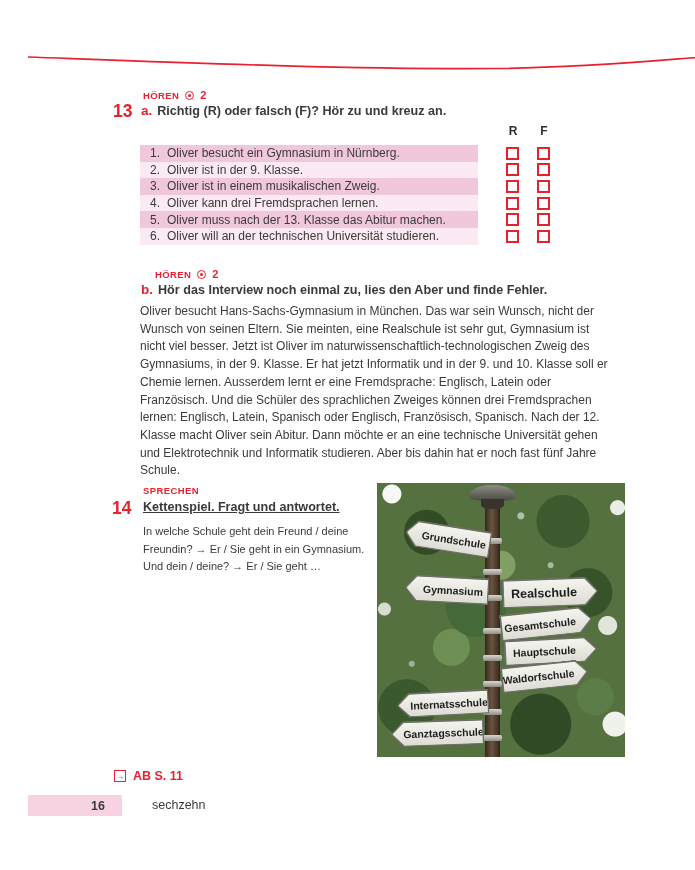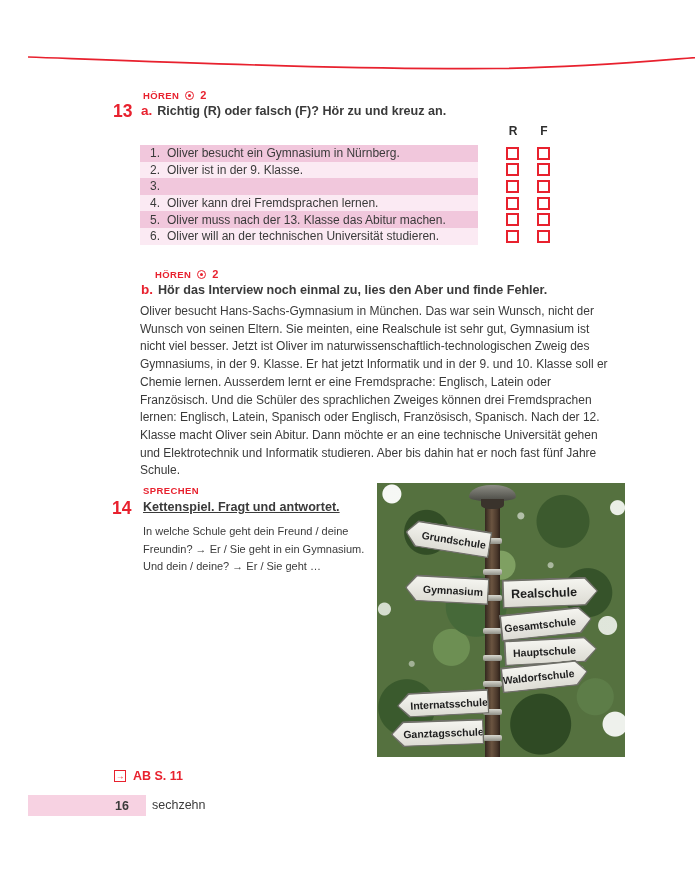--- a/index.html
+++ b/index.html
@@ -99,21 +99,21 @@
   .sign-haupt  { left:127px; top:155px; width:93px; height:26px; transform:rotate(-3deg); }
   .sign-waldorf{ left:124px; top:180px; width:87px; height:26px; transform:rotate(-6deg); }
   .sign-intern { left:20px;  top:208px; width:92px; height:25px; transform:rotate(-3deg); }
   .sign-ganz   { left:14px;  top:237px; width:93px; height:26px; transform:rotate(-2deg); }
 
   
   .ab-ref { position:absolute; left:86px; top:769px; display:flex; align-items:center; gap:7px;
     color:#e8212e; font-weight:bold; font-size:12.5px; }
   .ab-icon { width:12px; height:12px; border:1.4px solid #e8212e; display:flex;
     align-items:center; justify-content:center; font-size:8.5px; font-weight:bold; color:#e8212e; }
-  .footer-band { position:absolute; left:0; top:795px; width:118px; height:21px;
+  .footer-band { position:absolute; left:0; top:795px; width:94px; height:21px;
     background:#f7d2e2; display:flex; align-items:center; justify-content:flex-end; padding-right:17px;
     font-size:12.5px; font-weight:bold; color:#3b3b3b; }
   .footer-word { position:absolute; left:124px; top:798px; font-size:12.5px; color:#3b3b3b; }
 </style>
 </head>
 <body>
 
 <div class="page">
 
   <svg class="top-line" viewBox="0 0 695 90">
@@ -137,20 +137,21 @@
     <div class="tf-row">
       <span class="tf-num">1.</span>
       <span>Oliver besucht ein Gymnasium in Nürnberg.</span>
     </div>
     <div class="tf-row">
       <span class="tf-num">2.</span>
       <span>Oliver ist in der 9. Klasse.</span>
     </div>
     <div class="tf-row">
       <span class="tf-num">3.</span>
+      <span>Oliver ist in einem musikalischen Zweig.</span>
     </div>
     <div class="tf-row">
       <span class="tf-num">4.</span>
       <span>Oliver kann drei Fremdsprachen lernen.</span>
     </div>
     <div class="tf-row">
       <span class="tf-num">5.</span>
       <span>Oliver muss nach der 13. Klasse das Abitur machen.</span>
     </div>
     <div class="tf-row">

